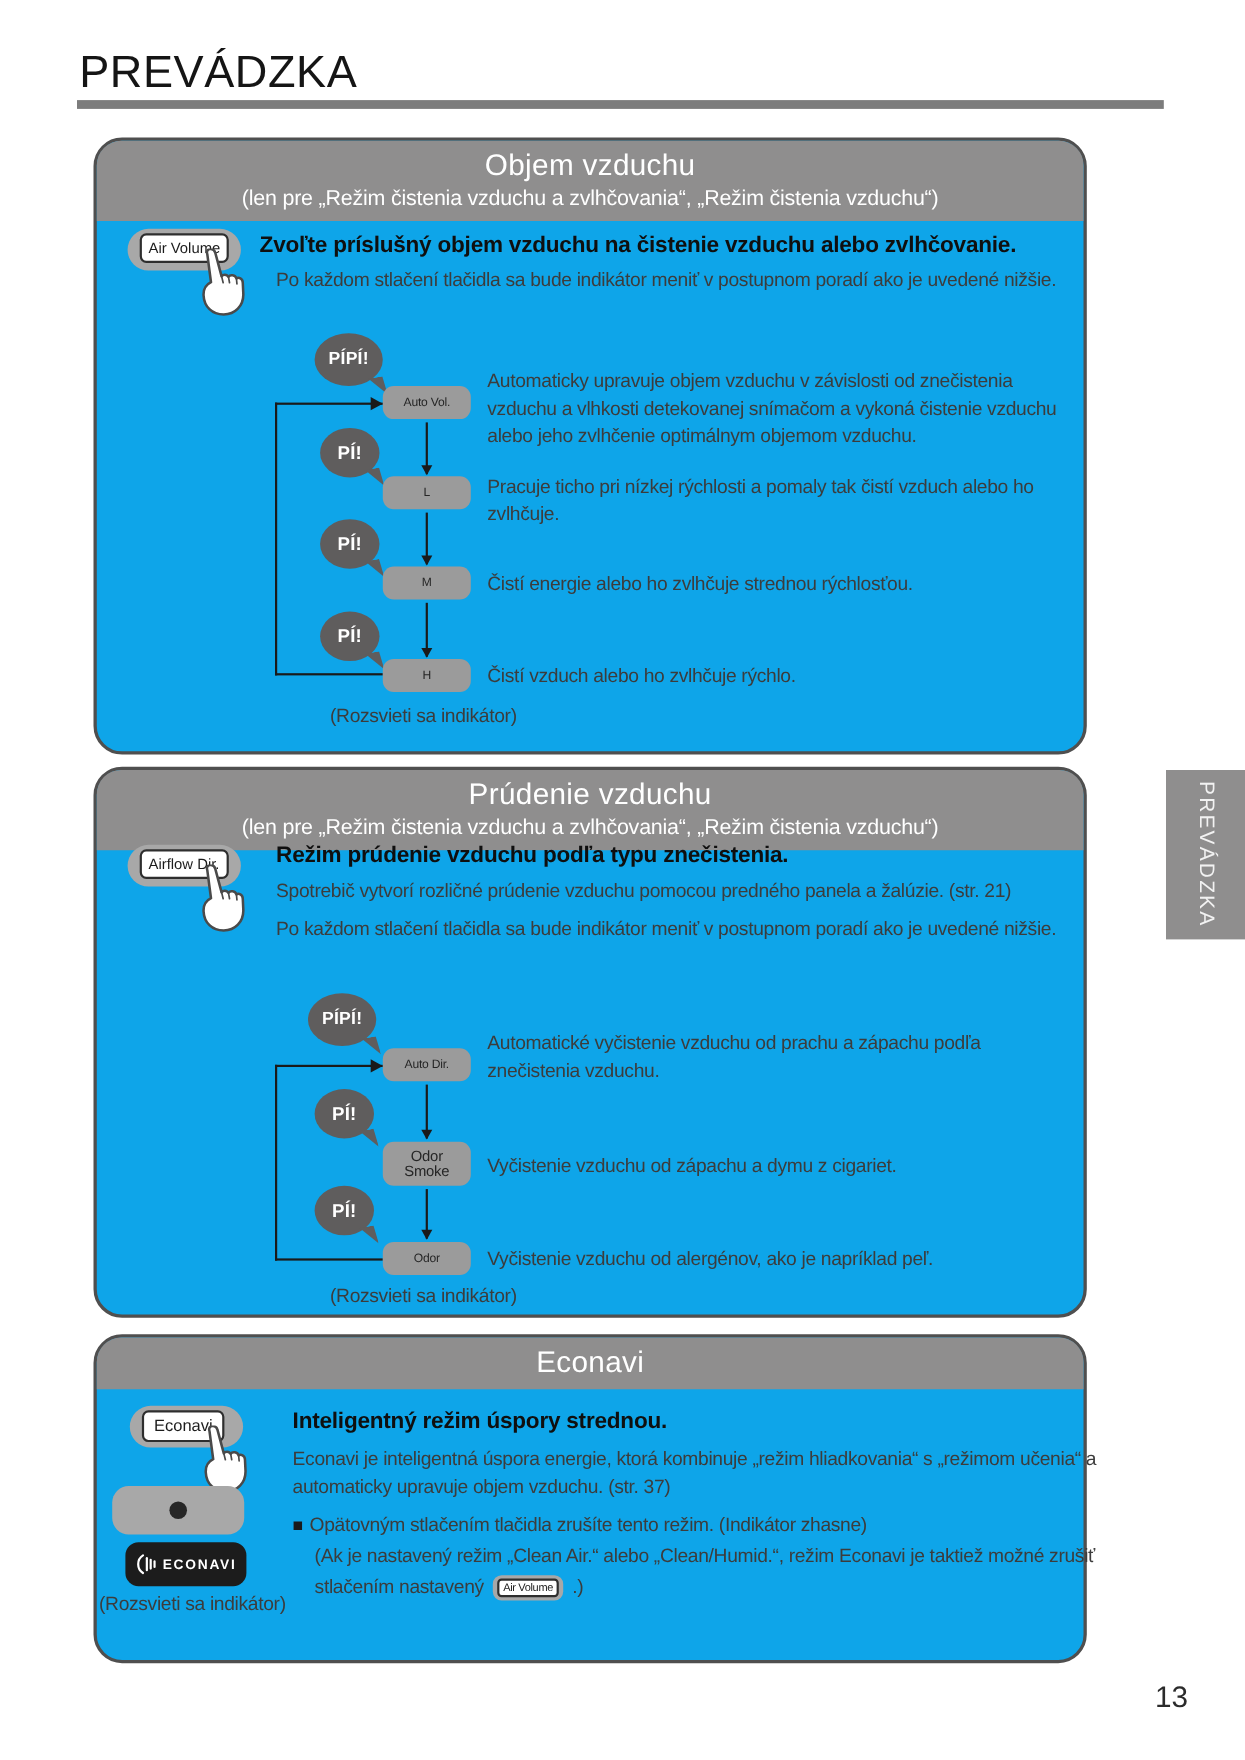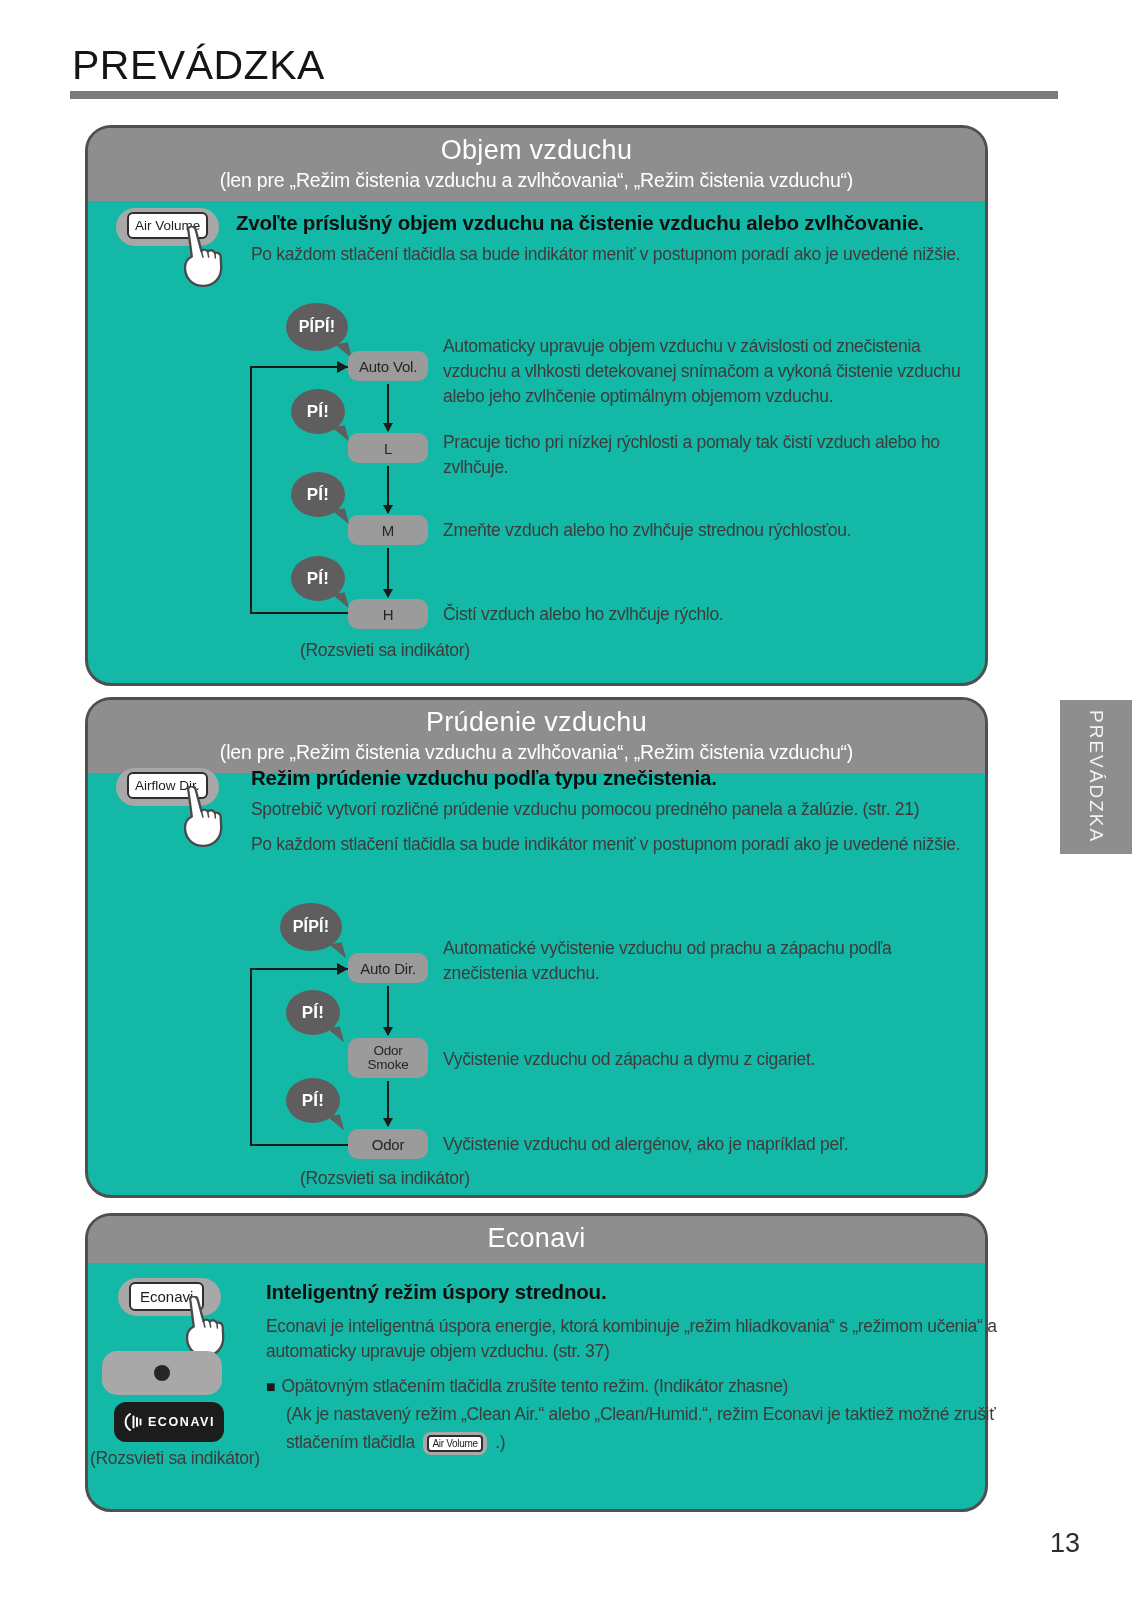--- a/index.html
+++ b/index.html
@@ -12,21 +12,21 @@
   
   .page-title {
     position:absolute; left:72px; top:42px; margin:0;
     font-size:41px; font-weight:400; letter-spacing:0.5px; color:#151515;
   }
   .title-rule { position:absolute; left:70px; top:91px; width:988px; height:8px; background:#7c7c7c; }
 
   
   .sec {
     position:absolute; left:85px; width:903px; box-sizing:border-box;
-    border:3px solid #4f4f4f; border-radius:26px; background:#14b8a6;
+    border:3px solid #4f4f4f; border-radius:26px; background:#0ea5e9;
   }
   #sec-air-volume { top:125px; height:561px; }
   #sec-airflow    { top:697px; height:501px; }
   #sec-econavi    { top:1213px; height:299px; }
 
   .sec-header {
     background:#8f8e8e; color:#ffffff; text-align:center;
     border-radius:22px 22px 0 0; padding:7px 10px 9px;
   }
   .sec-title { font-size:27px; letter-spacing:0.3px; }
@@ -58,21 +58,21 @@
   .bubble::after {
     content:""; position:absolute; right:-3px; bottom:-9px;
     width:16px; height:17px; background:#5f5d5d;
     clip-path:polygon(8% 0, 88% 0, 100% 100%);
     transform:rotate(-10deg);
   }
   .mode-btn {
     position:absolute; left:260px; width:80px; height:30px;
     background:#9b9b9b; border-radius:10px; color:#262626;
     display:flex; align-items:center; justify-content:center;
-    font-size:15px; letter-spacing:-0.2px; text-align:center;
+    font-size:11px; letter-spacing:-0.2px; text-align:center;
   }
   .mode-btn.tall { height:40px; font-size:13.5px; line-height:1.05; white-space:pre-line; }
   .varrow { position:absolute; left:299px; width:2px; background:#1a1a1a; }
   .varrow::after {
     content:""; position:absolute; bottom:-1px; left:50%; transform:translateX(-50%);
     width:0; height:0; border-left:5px solid transparent; border-right:5px solid transparent;
     border-top:9px solid #1a1a1a;
   }
   .loop {
     position:absolute; left:162px; width:98px;
@@ -157,21 +157,21 @@
     <div class="desc" style="top:206px;width:535px;">Automaticky upravuje objem vzduchu v závislosti od znečistenia vzduchu a vlhkosti detekovanej snímačom a vykoná čistenie vzduchu alebo jeho zvlhčenie optimálnym objemom vzduchu.</div>
     <div class="varrow" style="top:256px;height:47px;"></div>
 
     <div class="bubble small" style="left:203px;top:261px;">PÍ!</div>
     <div class="mode-btn" style="top:305px;">L</div>
     <div class="desc" style="top:302px;width:540px;">Pracuje ticho pri nízkej rýchlosti a pomaly tak čistí vzduch alebo ho zvlhčuje.</div>
     <div class="varrow" style="top:338px;height:47px;"></div>
 
     <div class="bubble small" style="left:203px;top:344px;">PÍ!</div>
     <div class="mode-btn" style="top:387px;">M</div>
-    <div class="desc nw" style="top:390px;">Zmeňte vzduch alebo ho zvlhčuje strednou rýchlosťou.</div>
+    <div class="desc nw" style="top:390px;">Čistí energie alebo ho zvlhčuje strednou rýchlosťou.</div>
     <div class="varrow" style="top:420px;height:49px;"></div>
 
     <div class="bubble small" style="left:203px;top:428px;">PÍ!</div>
     <div class="mode-btn" style="top:471px;">H</div>
     <div class="desc nw" style="top:474px;">Čistí vzduch alebo ho zvlhčuje rýchlo.</div>
 
     <div class="ind-note" style="left:212px;top:512px;">(Rozsvieti sa indikátor)</div>
   </section>
 
   <section class="sec" id="sec-airflow">
@@ -253,21 +253,21 @@
     <div class="ind-note" style="left:2px;top:232px;">(Rozsvieti sa indikátor)</div>
 
     <div class="lead" style="left:178px;top:64px;">Inteligentný režim úspory strednou.</div>
     <div class="desc" style="left:178px;top:98px;width:760px;">Econavi je inteligentná úspora energie, ktorá kombinuje „režim hliadkovania“ s „režimom učenia“ a automaticky upravuje objem vzduchu. (str. 37)</div>
 
     <div class="bullet-row" style="left:178px;top:160px;">
       <span class="bullet-mark">■</span><span>Opätovným stlačením tlačidla zrušíte tento režim. (Indikátor zhasne)</span>
     </div>
     <div class="bullet-row" style="left:198px;top:188px;">(Ak je nastavený režim „Clean Air.“ alebo „Clean/Humid.“, režim Econavi je taktiež možné zrušiť</div>
     <div class="bullet-row" style="left:198px;top:216px;">
-      <span>stlačením tlačidla</span>
+      <span>stlačením nastavený</span>
       <span class="inline-keycap-wrap">
         <span class="inline-keycap">Air Volume</span>
       </span>
       <span>.)</span>
     </div>
   </section>
 
   <div class="side-tab">
     <span>PREVÁDZKA</span>
   </div>

